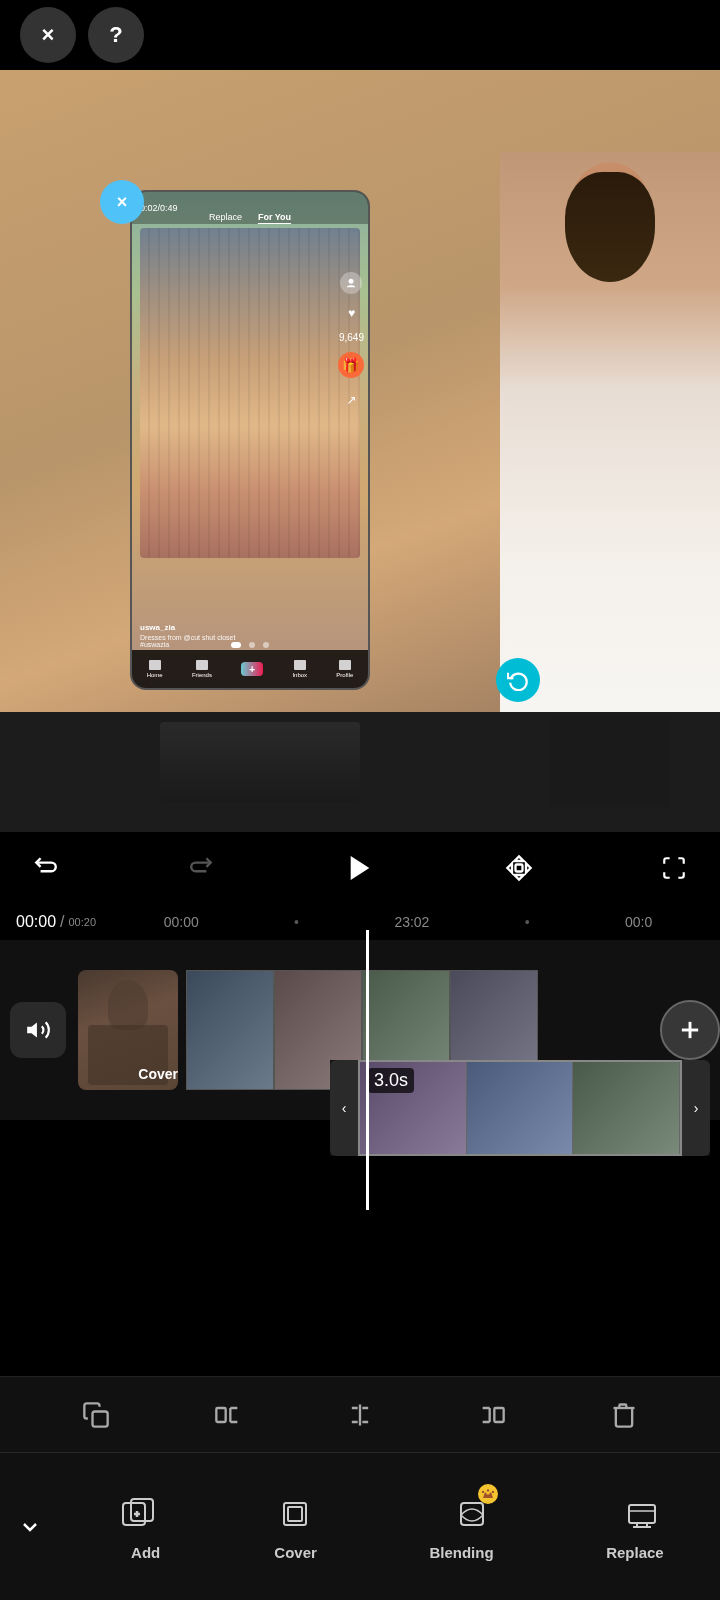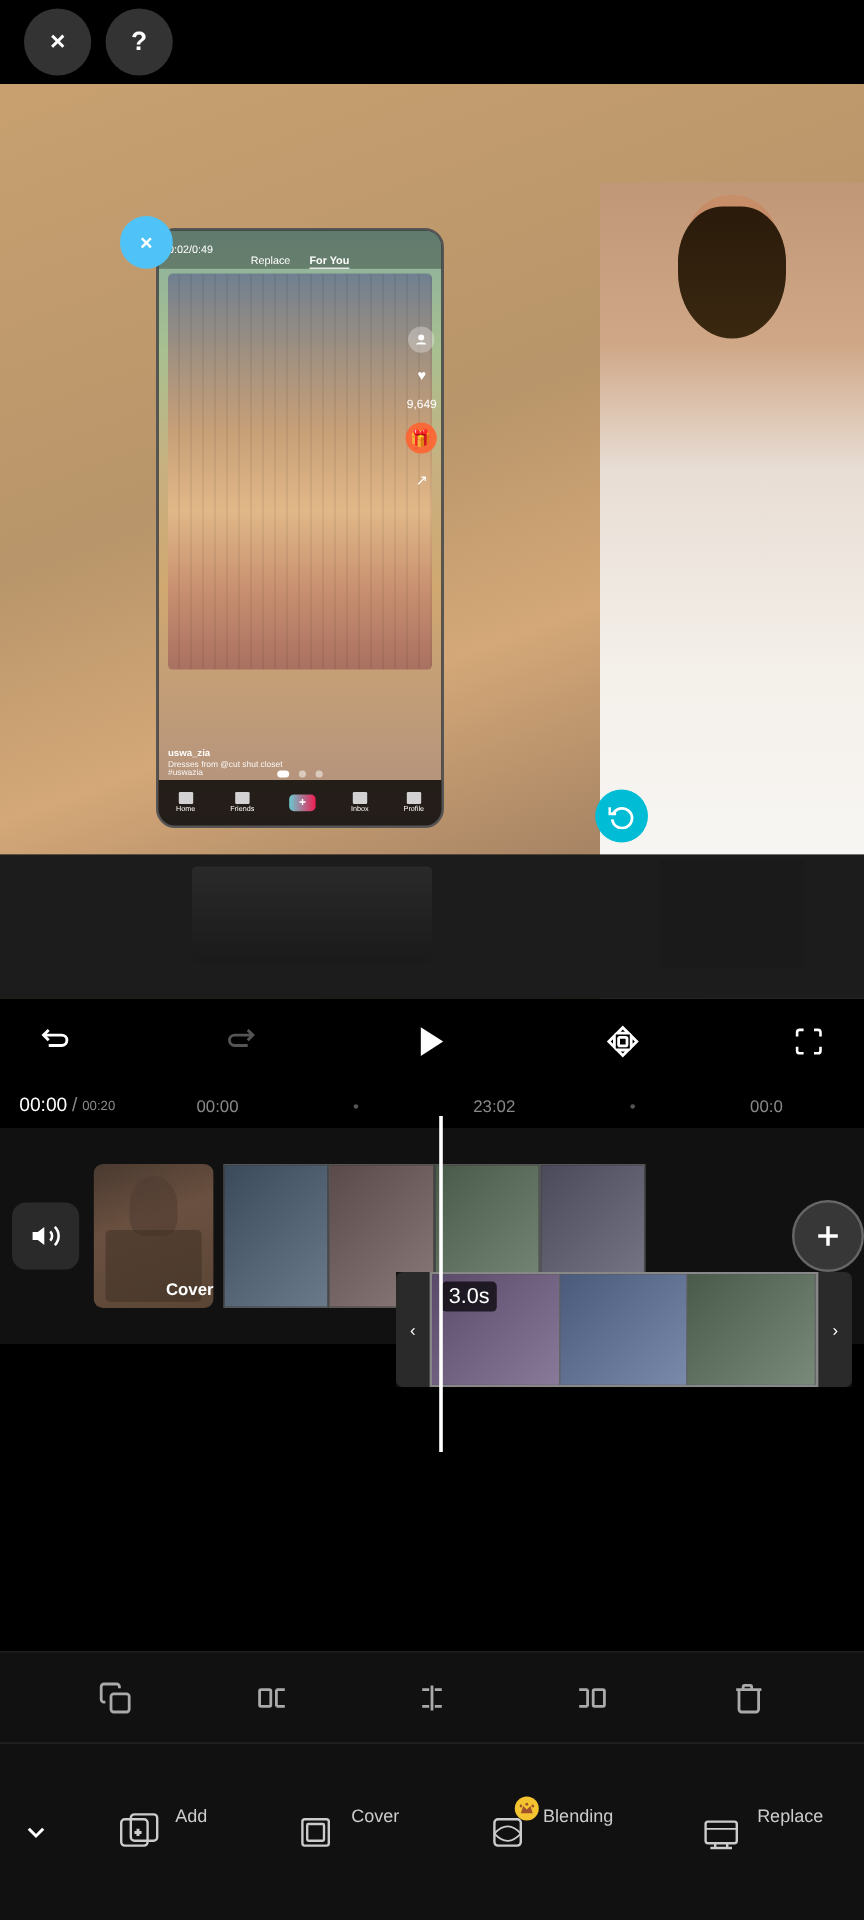--- a/index.html
+++ b/index.html
@@ -575,25 +575,26 @@
 
     .bottom-nav-items {
       flex: 1;
       display: flex;
       align-items: center;
       justify-content: space-around;
     }
 
     .bottom-nav-item {
       display: flex;
-      flex-direction: row;
-      align-items: flex-start;
+      flex-direction: column;
+      align-items: flex-end;
       gap: 8px;
       cursor: pointer;
       color: #ccc;
+      font-weight: bold;
     }
 
     .bottom-nav-icon {
       width: 44px;
       height: 44px;
       position: relative;
       display: flex;
       align-items: center;
       justify-content: center;
     }

